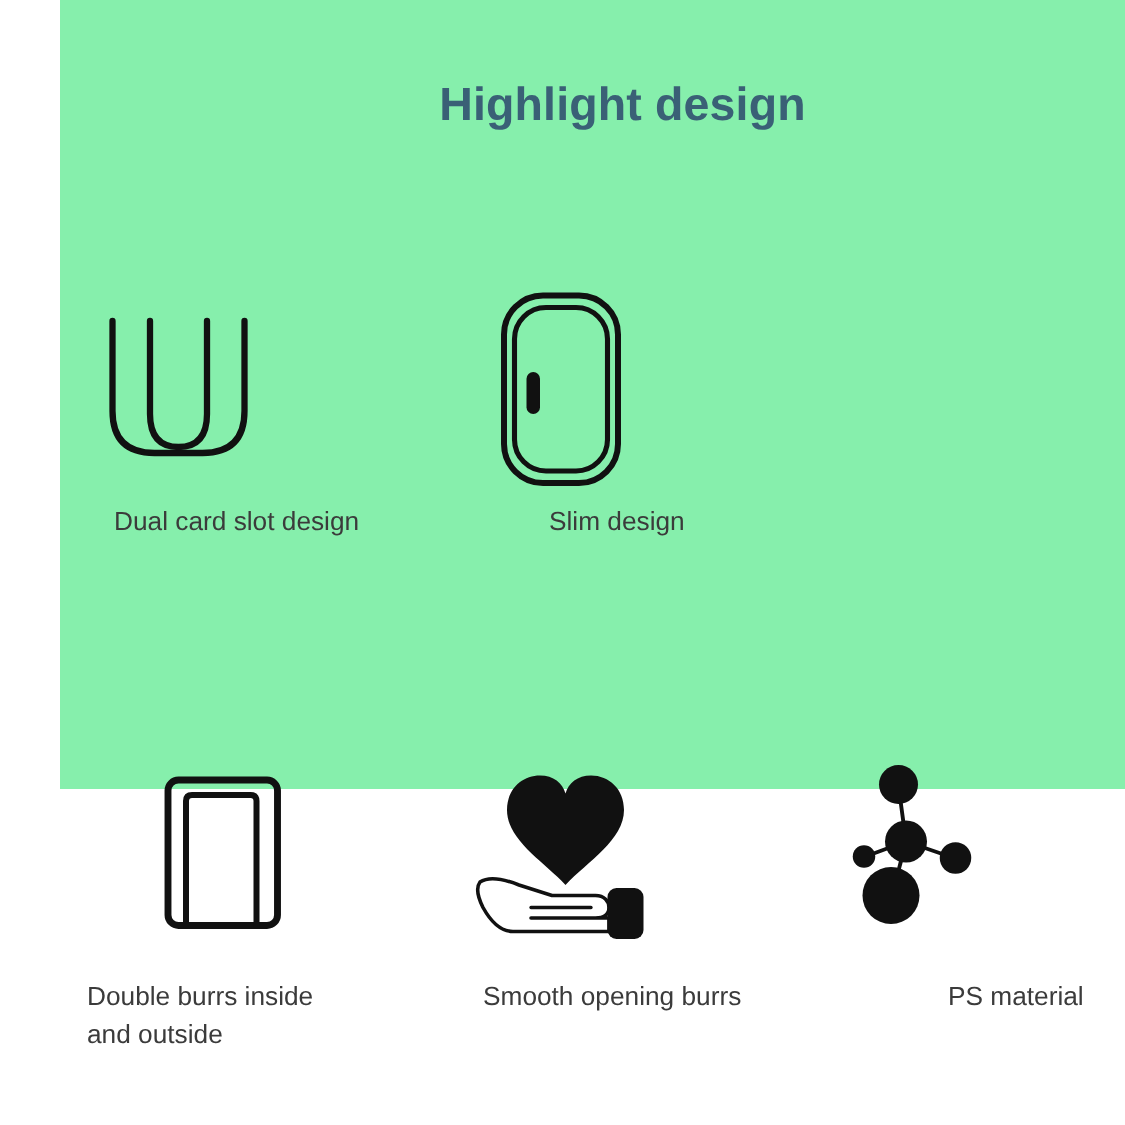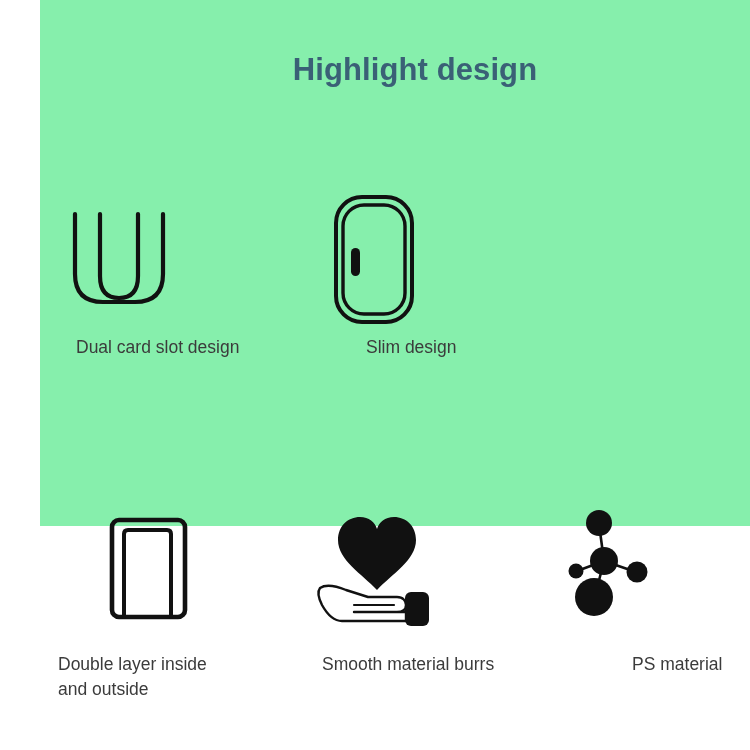--- a/index.html
+++ b/index.html
@@ -162,21 +162,21 @@
 
       <div class="feature-cell col-1">
         <div class="icon-wrap">
           <svg width="110" height="120" viewBox="0 0 110 120">
 
             <rect class="stroke" x="16" y="8" width="73" height="97" rx="7" stroke-width="4.6"></rect>
 
             <path class="stroke" stroke-width="4" d="M28 105 L28 22 Q28 18 32 18 L71 18 Q75 18 75 22 L75 105"></path>
           </svg>
         </div>
-        <div class="feature-label">Double layer inside
+        <div class="feature-label">Double burrs inside
 and outside</div>
       </div>
 
       <div class="feature-cell col-2">
         <div class="icon-wrap">
           <svg width="150" height="125" viewBox="0 0 150 125">
 
             <path class="fill-dark" d="M75 86
                      C 60 70 36 56 36 36
                      C 36 22 46 13 58 13
@@ -196,21 +196,21 @@
                      L 104 117
                      L 40 117
                      C 32 117 25 110 20 101
                      C 17 95 15 88 18 84 Z"></path>
 
             <path class="stroke" stroke-width="2.2" d="M52 101 L92 101"></path>
 
             <rect class="fill-dark" x="103" y="88" width="24" height="34" rx="6"></rect>
           </svg>
         </div>
-        <div class="feature-label">Smooth material burrs</div>
+        <div class="feature-label">Smooth opening burrs</div>
       </div>
 
       <div class="feature-cell col-3">
         <div class="icon-wrap">
           <svg width="130" height="125" viewBox="0 0 130 125">
 
             <path class="stroke" stroke-width="2.6" d="M50 57 L45 20"></path>
             <path class="stroke" stroke-width="2.6" d="M50 57 L23 67"></path>
             <path class="stroke" stroke-width="2.6" d="M50 57 L82 68"></path>
             <path class="stroke" stroke-width="2.6" d="M50 57 L41 92"></path>

